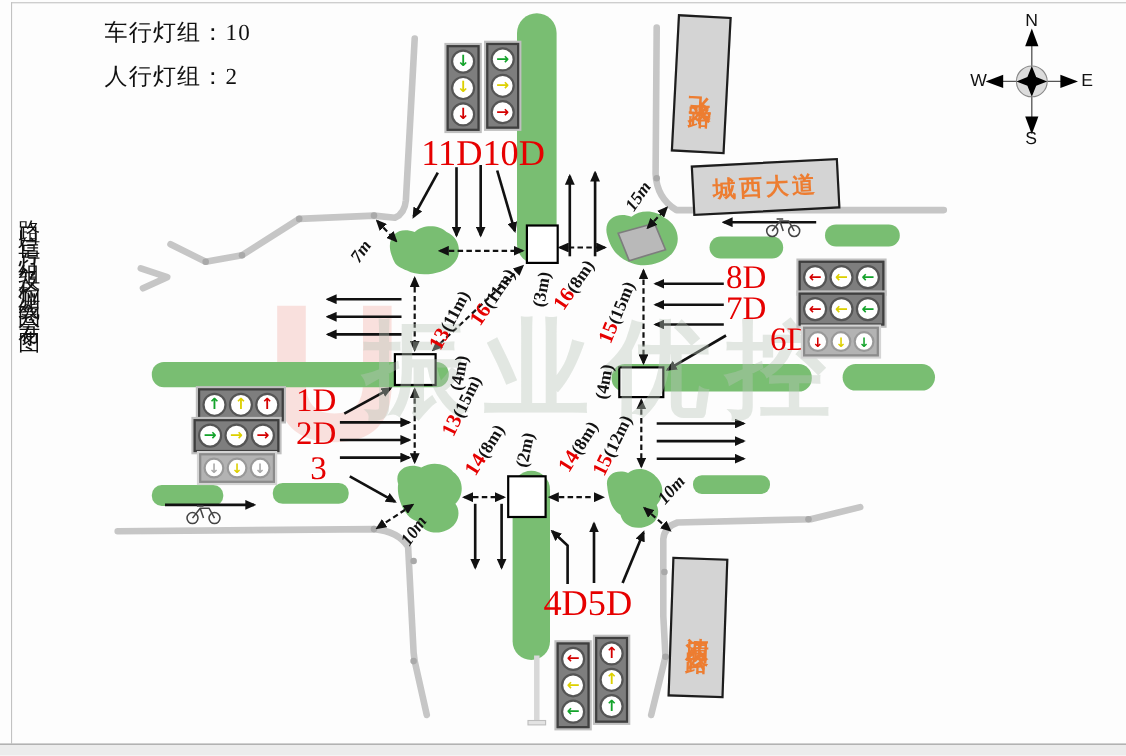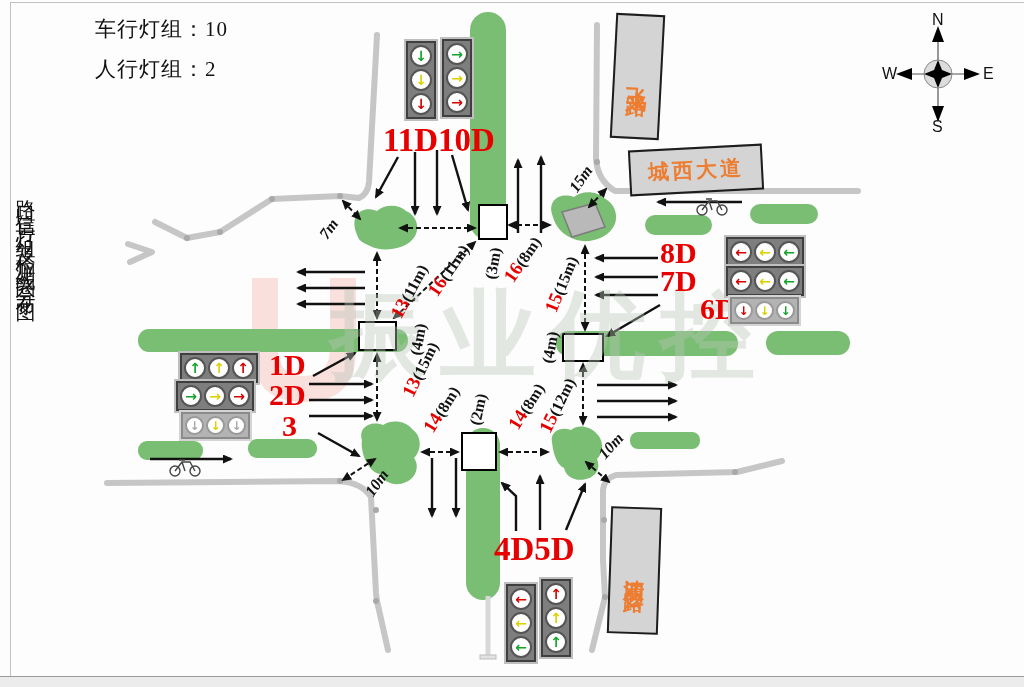--- a/index.html
+++ b/index.html
@@ -14,21 +14,21 @@
   .hdr{left:95px;color:#111;font-size:21px;letter-spacing:1px;}
   .side-title{left:13px;top:183px;writing-mode:vertical-rl;text-orientation:upright;
               font-size:20px;letter-spacing:8px;color:#111;}
   
   .wm{pointer-events:none;z-index:3;}
   .wm-brand{left:330px;top:272px;font-size:96px;font-weight:bold;letter-spacing:14px;
             color:rgba(185,198,186,0.40);white-space:nowrap;}
   .wm-stock{left:497px;top:368px;font-size:48px;font-weight:bold;letter-spacing:4px;
             color:rgba(232,186,170,0.55);white-space:nowrap;}
   
-  .dlab{color:#e60000;font-weight:bold;font-size:30px;z-index:6;white-space:nowrap;line-height:1;}
+  .dlab{color:#e60000;font-weight:normal;font-size:30px;z-index:6;white-space:nowrap;line-height:1;}
   .dlab.big{font-size:33px;}
   
   .coil{z-index:6;white-space:nowrap;font-weight:bold;font-size:16px;color:#111;line-height:1;}
   .coil .num{color:#e60000;font-size:19px;}
   .corner{z-index:6;white-space:nowrap;font-weight:bold;font-style:italic;font-size:16px;color:#111;}
   
   .sign{background:#d4d4d4;border:2px solid #1d1d1d;color:#ED7D31;font-weight:bold;
         display:flex;align-items:center;justify-content:center;z-index:5;}
   .sign.vert{writing-mode:vertical-rl;text-orientation:upright;font-size:21px;letter-spacing:4px;}
   .sign.horz{font-size:21px;letter-spacing:3px;}

